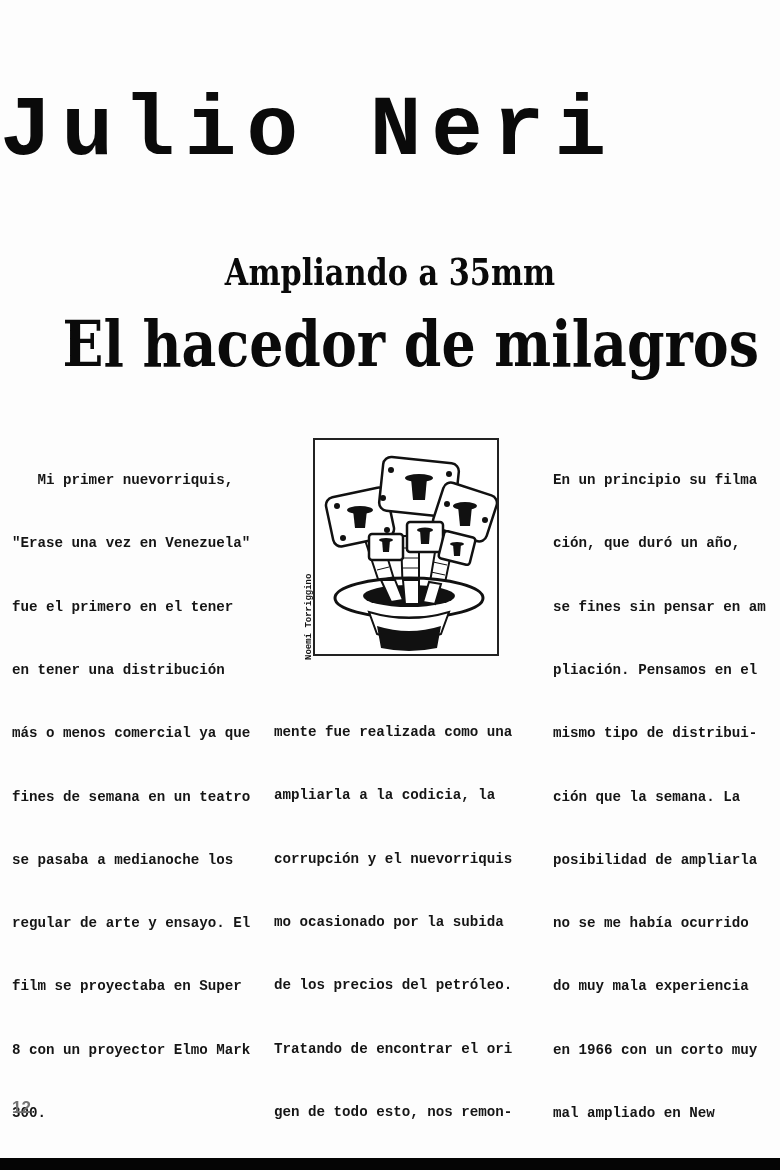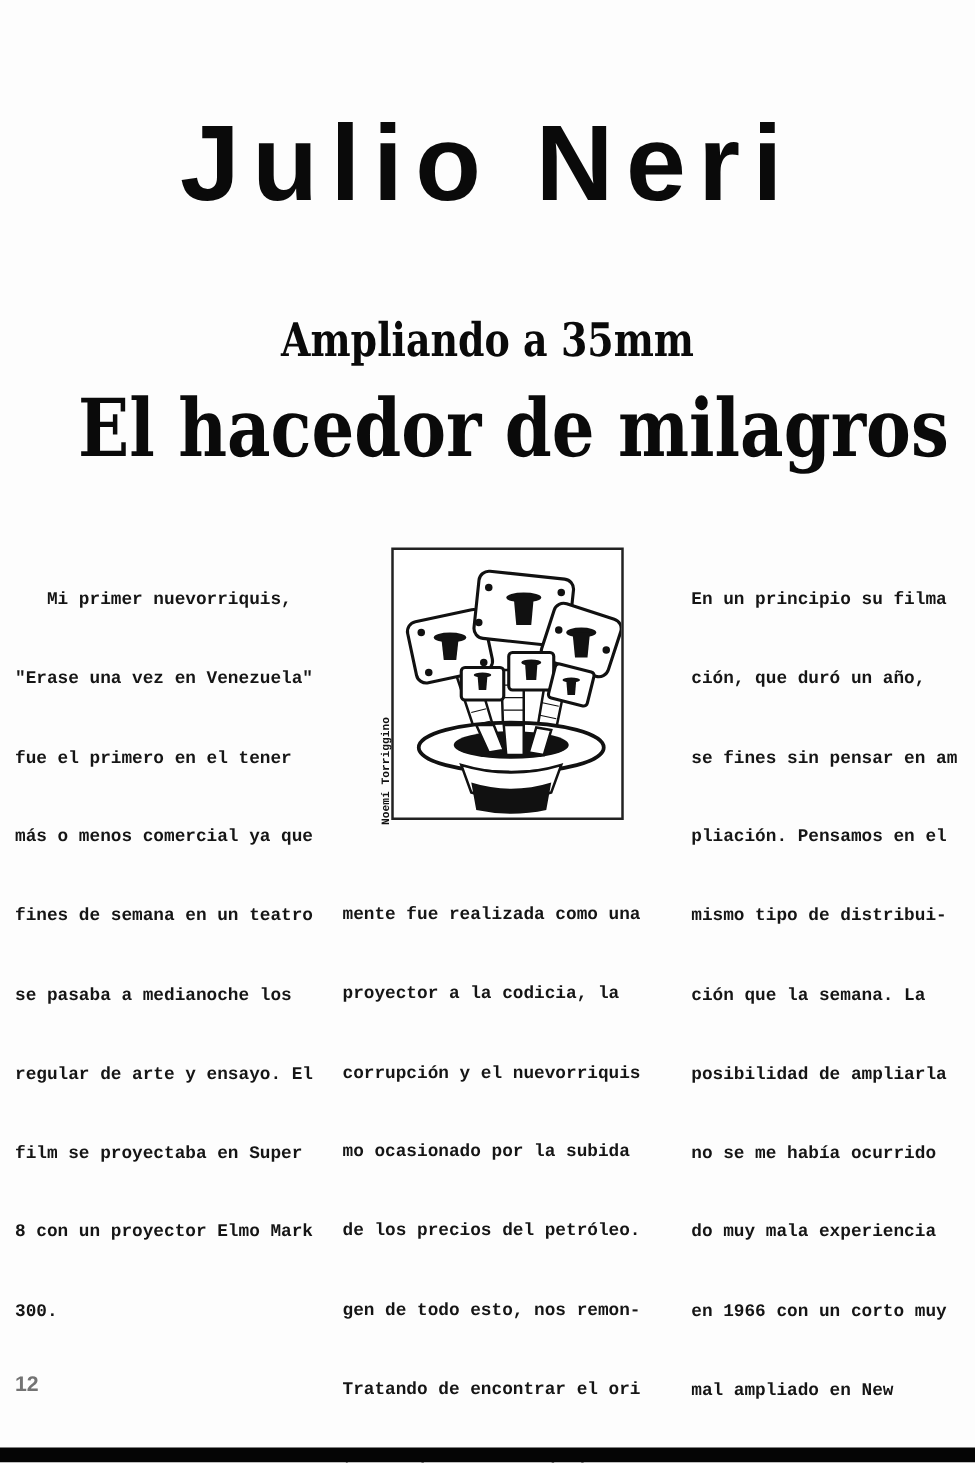--- a/index.html
+++ b/index.html
@@ -3,22 +3,22 @@
 <meta charset="utf-8">
 <style>
   html, body { margin: 0; padding: 0; }
   body {
     width: 780px; height: 1170px; overflow: hidden;
     background: #fdfdfd; position: relative;
     color: #111;
   }
   .author {
     position: absolute; left: 0; width: 780px; top: 88px;
-    text-align: center;
-    font-family: Liberation Sans, sans-serif;
+    text-align: left;
+    font-family: Liberation Mono, monospace;
     font-weight: bold; font-size: 86px; letter-spacing: 10px;
     line-height: 1; color: #0a0a0a;
   }
   .kicker {
     position: absolute; left: 0; width: 780px; top: 254px;
     text-align: center;
     font-family: "DejaVu Serif", serif; font-weight: bold;
     font-size: 37px; line-height: 1; transform: scaleX(0.82);
     transform-origin: center; color: #0a0a0a;
   }
@@ -67,20 +67,21 @@
 <body>
 
 <div class="author">Julio Neri</div>
 <div class="kicker">Ampliando a 35mm</div>
 <div class="headline">El hacedor de milagros</div>
 
 <div class="col col1">
   <span class="ln">   Mi primer nuevorriquis,</span>
   <span class="ln">"Erase una vez en Venezuela"</span>
   <span class="ln">fue el primero en el tener</span>
+  <span class="ln">en tener una distribución</span>
   <span class="ln">más o menos comercial ya que</span>
   <span class="ln">fines de semana en un teatro</span>
   <span class="ln">se pasaba a medianoche los</span>
   <span class="ln">regular de arte y ensayo. El</span>
   <span class="ln">film se proyectaba en Super</span>
   <span class="ln">8 con un proyector Elmo Mark</span>
   <span class="ln">300.</span>
   <span class="gap"></span>
   
   
@@ -169,26 +170,26 @@
     <path d="M54 172 Q94 184 134 172 L126 194 Q94 204 62 194 Z" fill="#fff" stroke="#111" stroke-width="2"></path>
     <path d="M62 186 Q94 196 126 186 L122 208 Q94 214 66 208 Z" fill="#111"></path>
   </svg>
 </div>
 <div class="credit">
   <span>Noemí Torriggino</span>
 </div>
 
 <div class="col col2">
   <span class="ln">mente fue realizada como una</span>
-  <span class="ln">proyector a la codicia, la</span>
+  <span class="ln">ampliarla a la codicia, la</span>
   <span class="ln">corrupción y el nuevorriquis</span>
   <span class="ln">mo ocasionado por la subida</span>
   <span class="ln">de los precios del petróleo.</span>
+  <span class="ln">Tratando de encontrar el ori</span>
   <span class="ln">gen de todo esto, nos remon-</span>
-  <span class="ln">Tratando de encontrar el ori</span>
   <span class="ln">tamos al principio de la re-</span>
   
   
   
   
   
   
   
   
   

